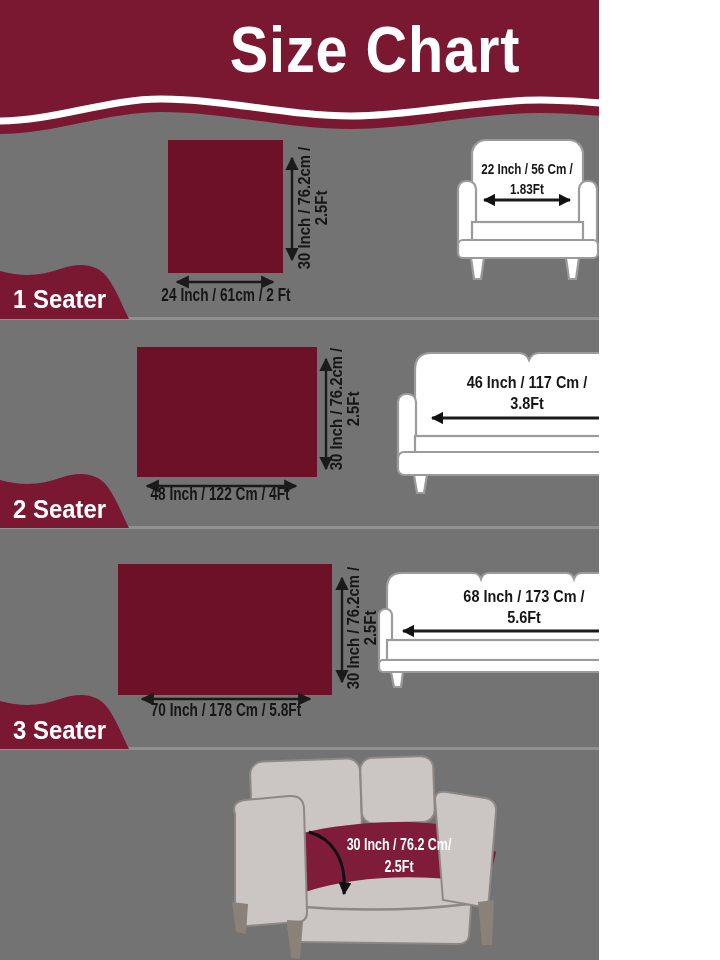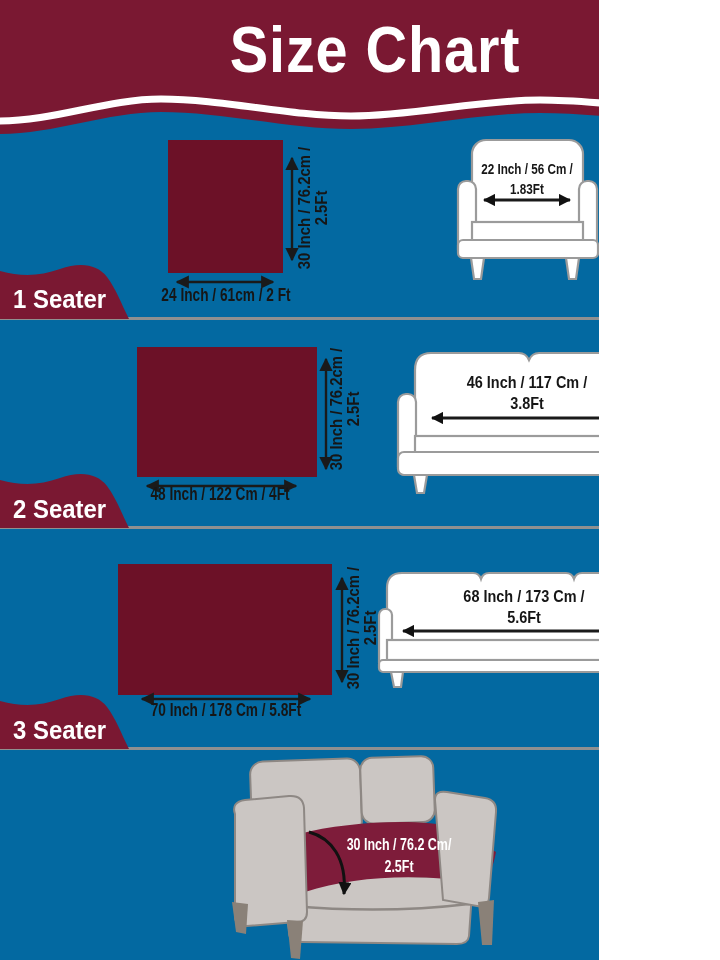--- a/index.html
+++ b/index.html
@@ -1,16 +1,16 @@
 <!DOCTYPE html>
 <html><head>
 <meta charset="utf-8">
 <style>
   html,body{margin:0;padding:0;background:#ffffff;}
-  .stage{position:relative;width:599px;height:960px;background:#0369a1;overflow:hidden;
+  .stage{position:relative;width:599px;height:960px;background:#737373;overflow:hidden;
          font-family:"Liberation Sans",sans-serif;}
   .art{position:absolute;left:0;top:0;z-index:0;}
   .lbl{position:absolute;font-weight:bold;color:#161616;white-space:nowrap;text-align:center;z-index:2;}
   .title{position:absolute;color:#ffffff;font-size:64px;font-weight:bold;letter-spacing:1px;
          transform:translateX(-50%) scaleX(.9);z-index:2;white-space:nowrap;}
   .hlab{font-size:19px;transform:translate(-50%,-50%) scaleX(.72);}
   .vlab{font-size:16px;line-height:1.08;transform:translate(-50%,-50%) rotate(-90deg) scaleX(.93);}
   .flab{font-size:15px;line-height:1.3;transform:translate(-50%,-50%) scaleX(.78);}
   .flab2{font-size:17px;line-height:1.25;transform:translate(-50%,-50%) scaleX(.85);}
   .ribbon-lbl{position:absolute;left:13px;color:#ffffff;font-size:26px;font-weight:600;

